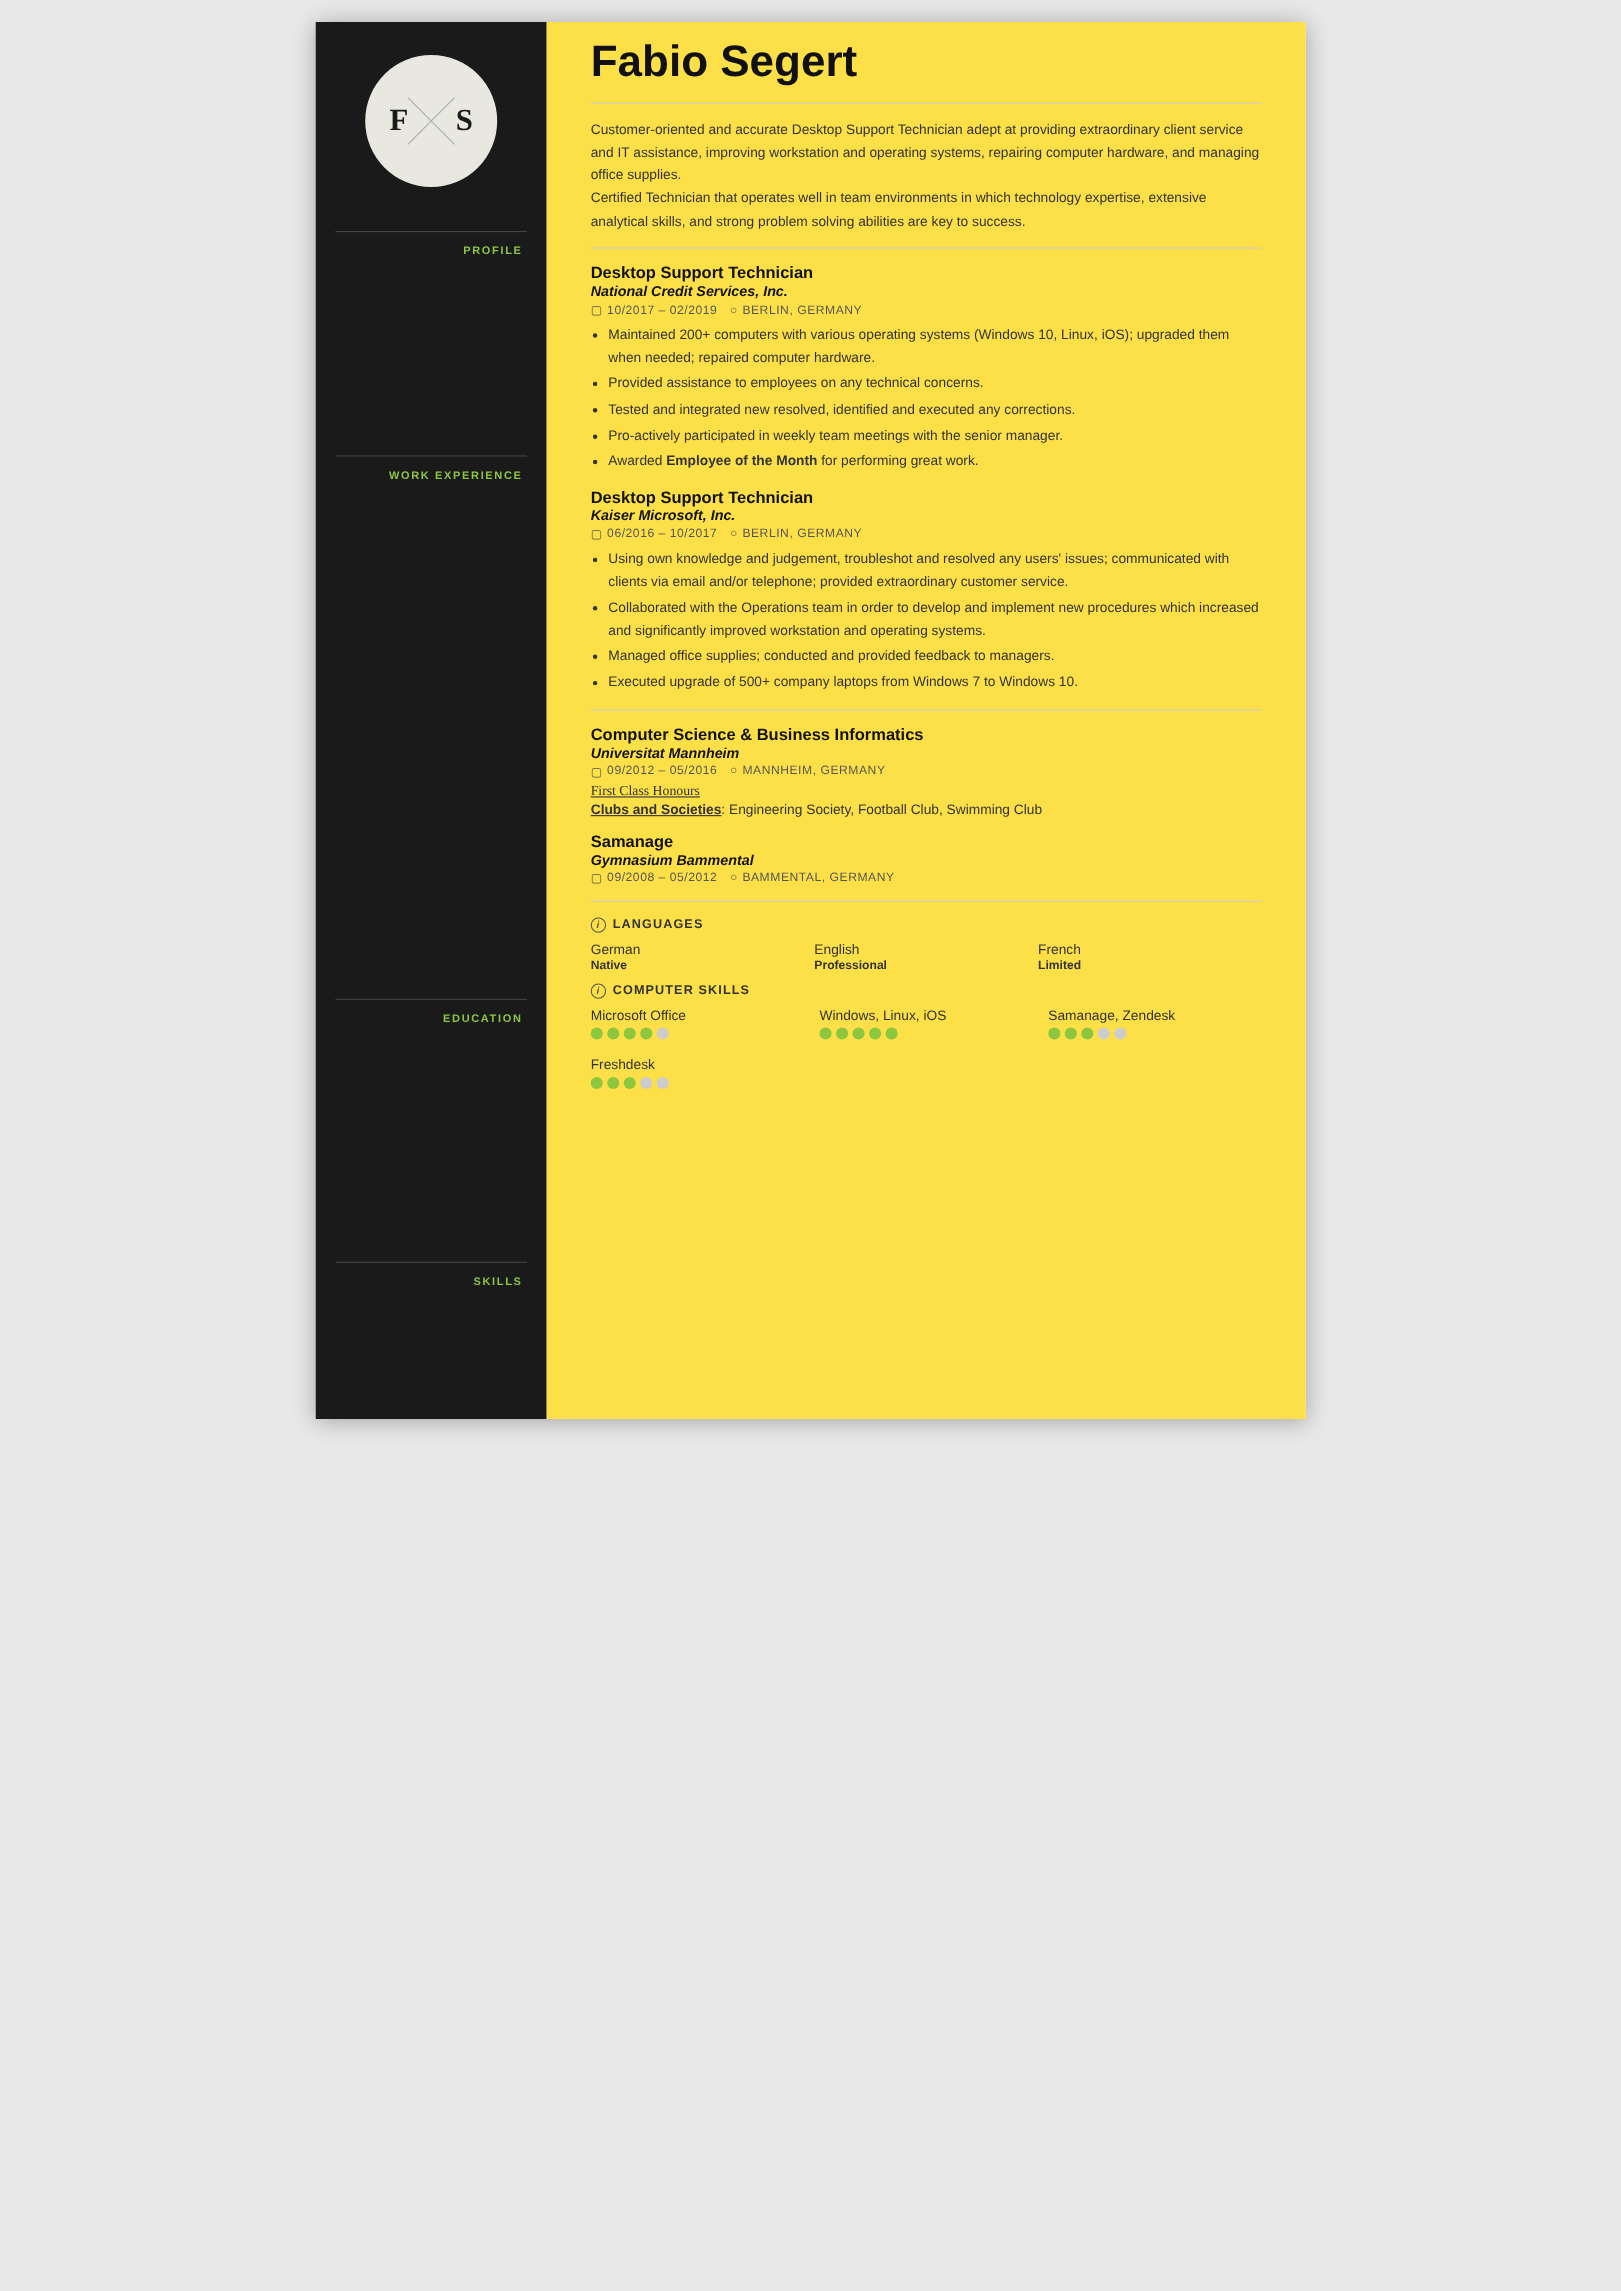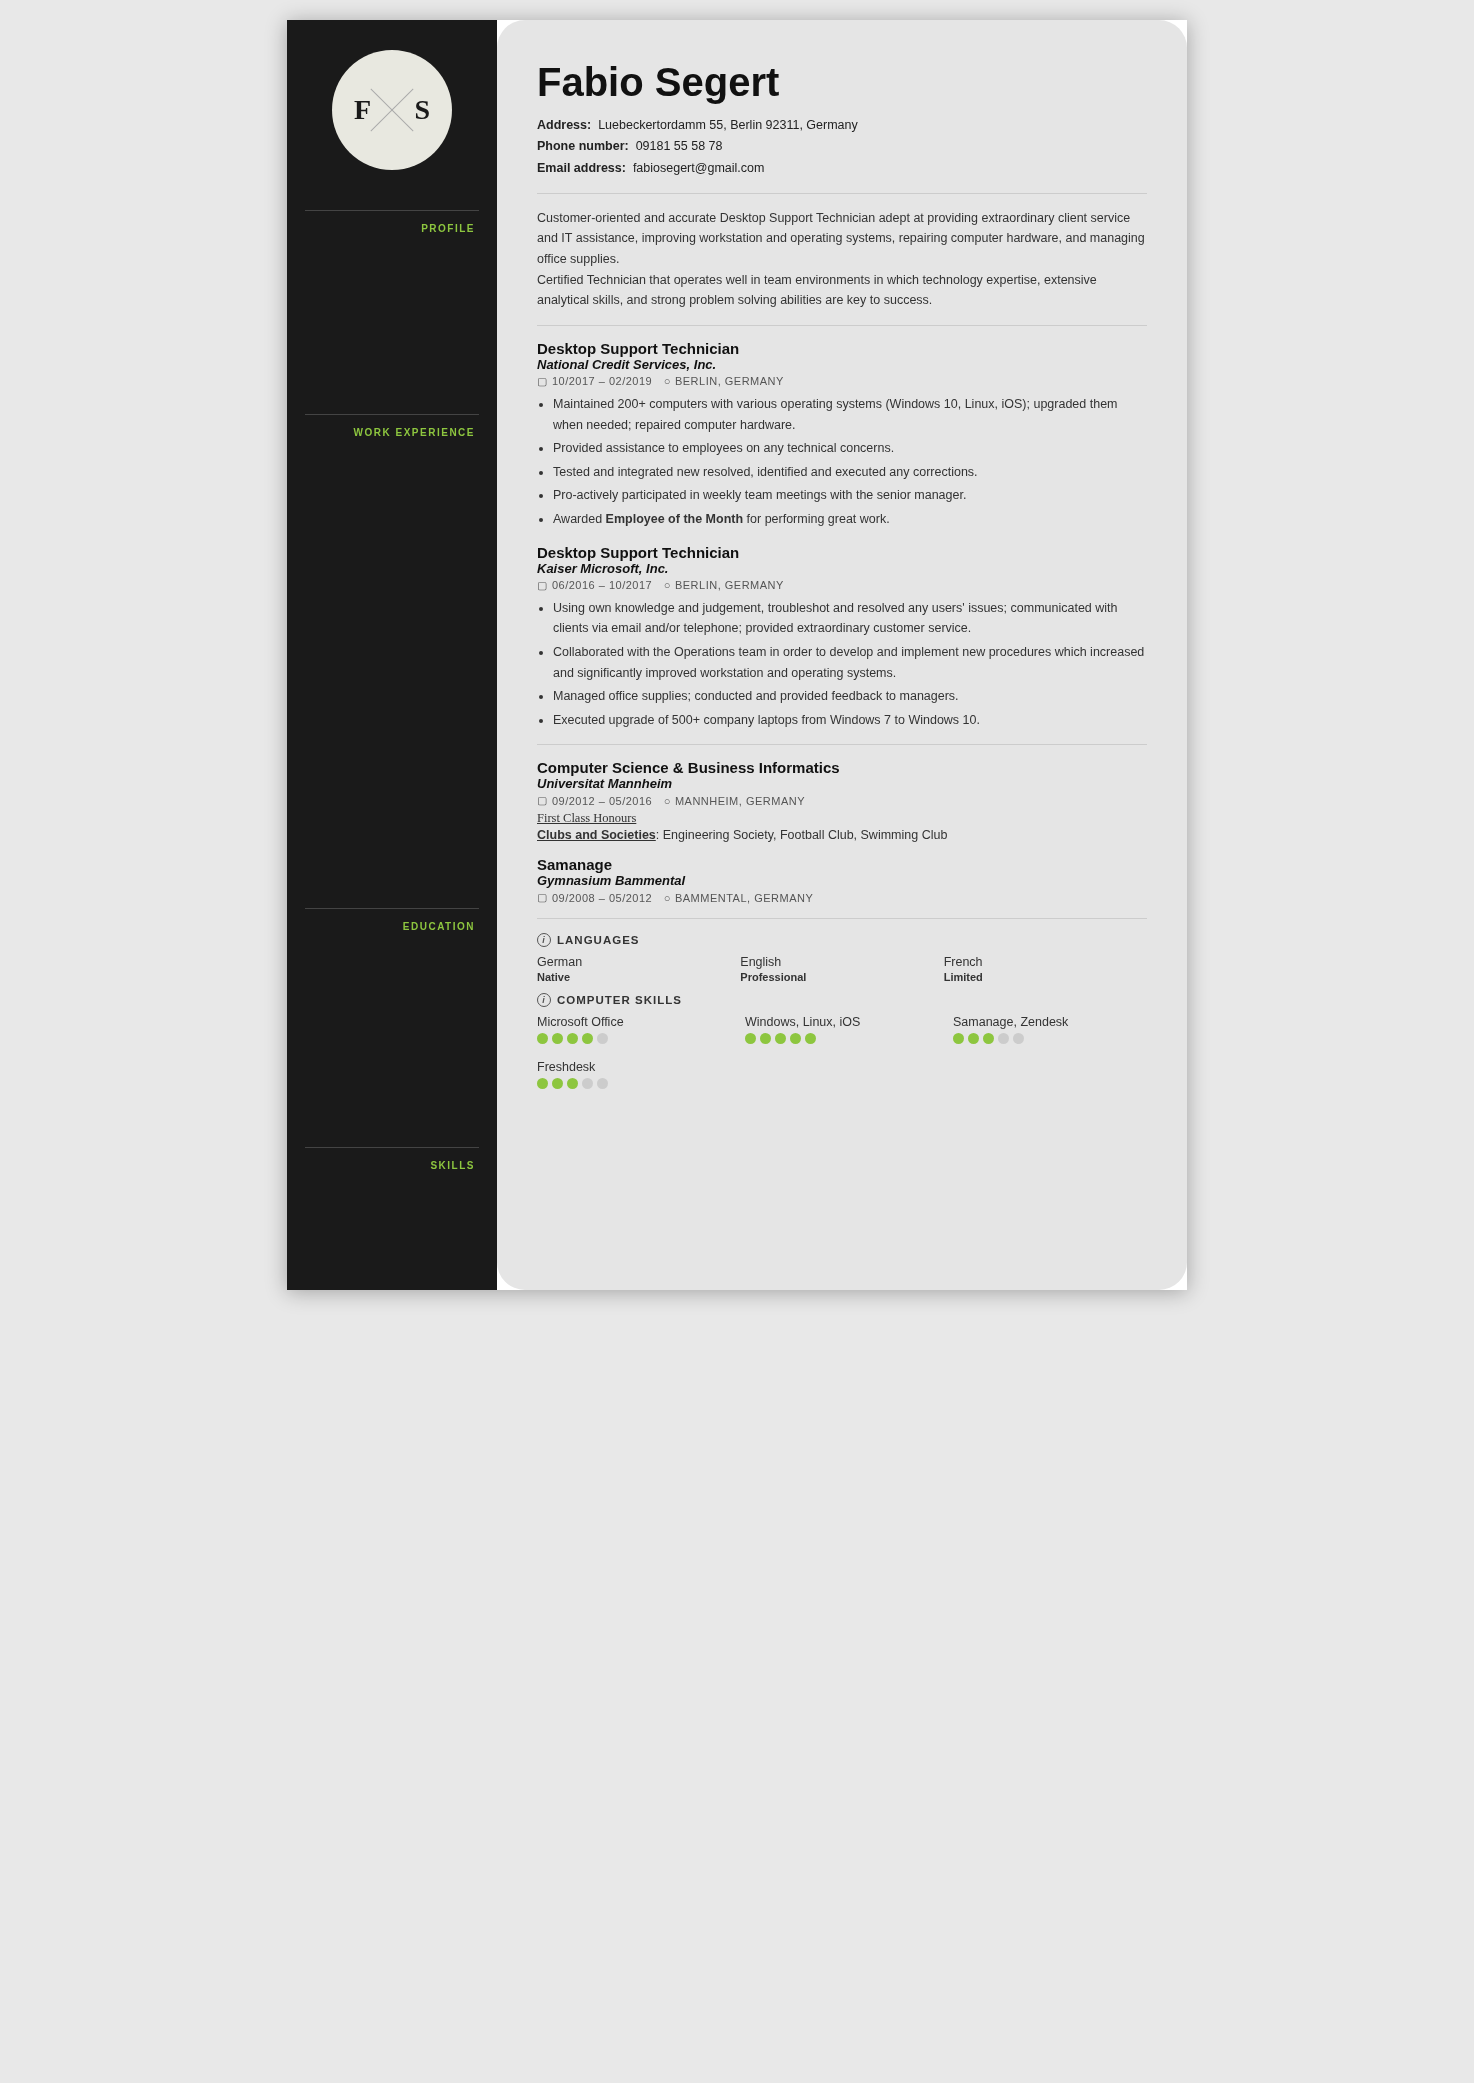--- a/index.html
+++ b/index.html
@@ -104,23 +104,22 @@
       font-size: 10px;
       font-weight: bold;
       letter-spacing: 1.5px;
       text-transform: uppercase;
       text-align: right;
       padding-right: 4px;
     }
     
     .main {
       flex: 1;
-      padding: 40px 40px 30px 40px;
-      background: #e5e5e5;
-      border-radius: 28px;
+      padding: 14px 40px 30px 40px;
+      background: #fde047;
     }
     .name {
       font-size: 40px;
       font-weight: bold;
       font-family: Arial, Helvetica, sans-serif;
       color: #111;
       margin-bottom: 10px;
       letter-spacing: 0;
     }
     .contact-block {
@@ -321,28 +320,20 @@
     <div class="sidebar-section" style="margin-top:215px;">
       <div class="sidebar-divider"></div>
       <div class="sidebar-label">SKILLS</div>
     </div>
   </div>
 
   <div class="main">
 
     <div>
       <div class="name">Fabio Segert</div>
-      <div class="contact-block">
-        <span class="label">Address:</span>
-        &nbsp;<span>Luebeckertordamm 55, Berlin 92311, Germany</span><br>
-        <span class="label">Phone number:</span>
-        &nbsp;<span>09181 55 58 78</span><br>
-        <span class="label">Email address:</span>
-        &nbsp;<span>fabiosegert@gmail.com</span>
-      </div>
     </div>
 
     <div class="main-divider"></div>
 
     <div>
       <p class="profile-text">Customer-oriented and accurate Desktop Support Technician adept at providing extraordinary client service and IT assistance, improving workstation and operating systems, repairing computer hardware, and managing office supplies.<br>Certified Technician that operates well in team environments in which technology expertise, extensive analytical skills, and strong problem solving abilities are key to success.</p>
     </div>
 
     <div class="main-divider"></div>
 

